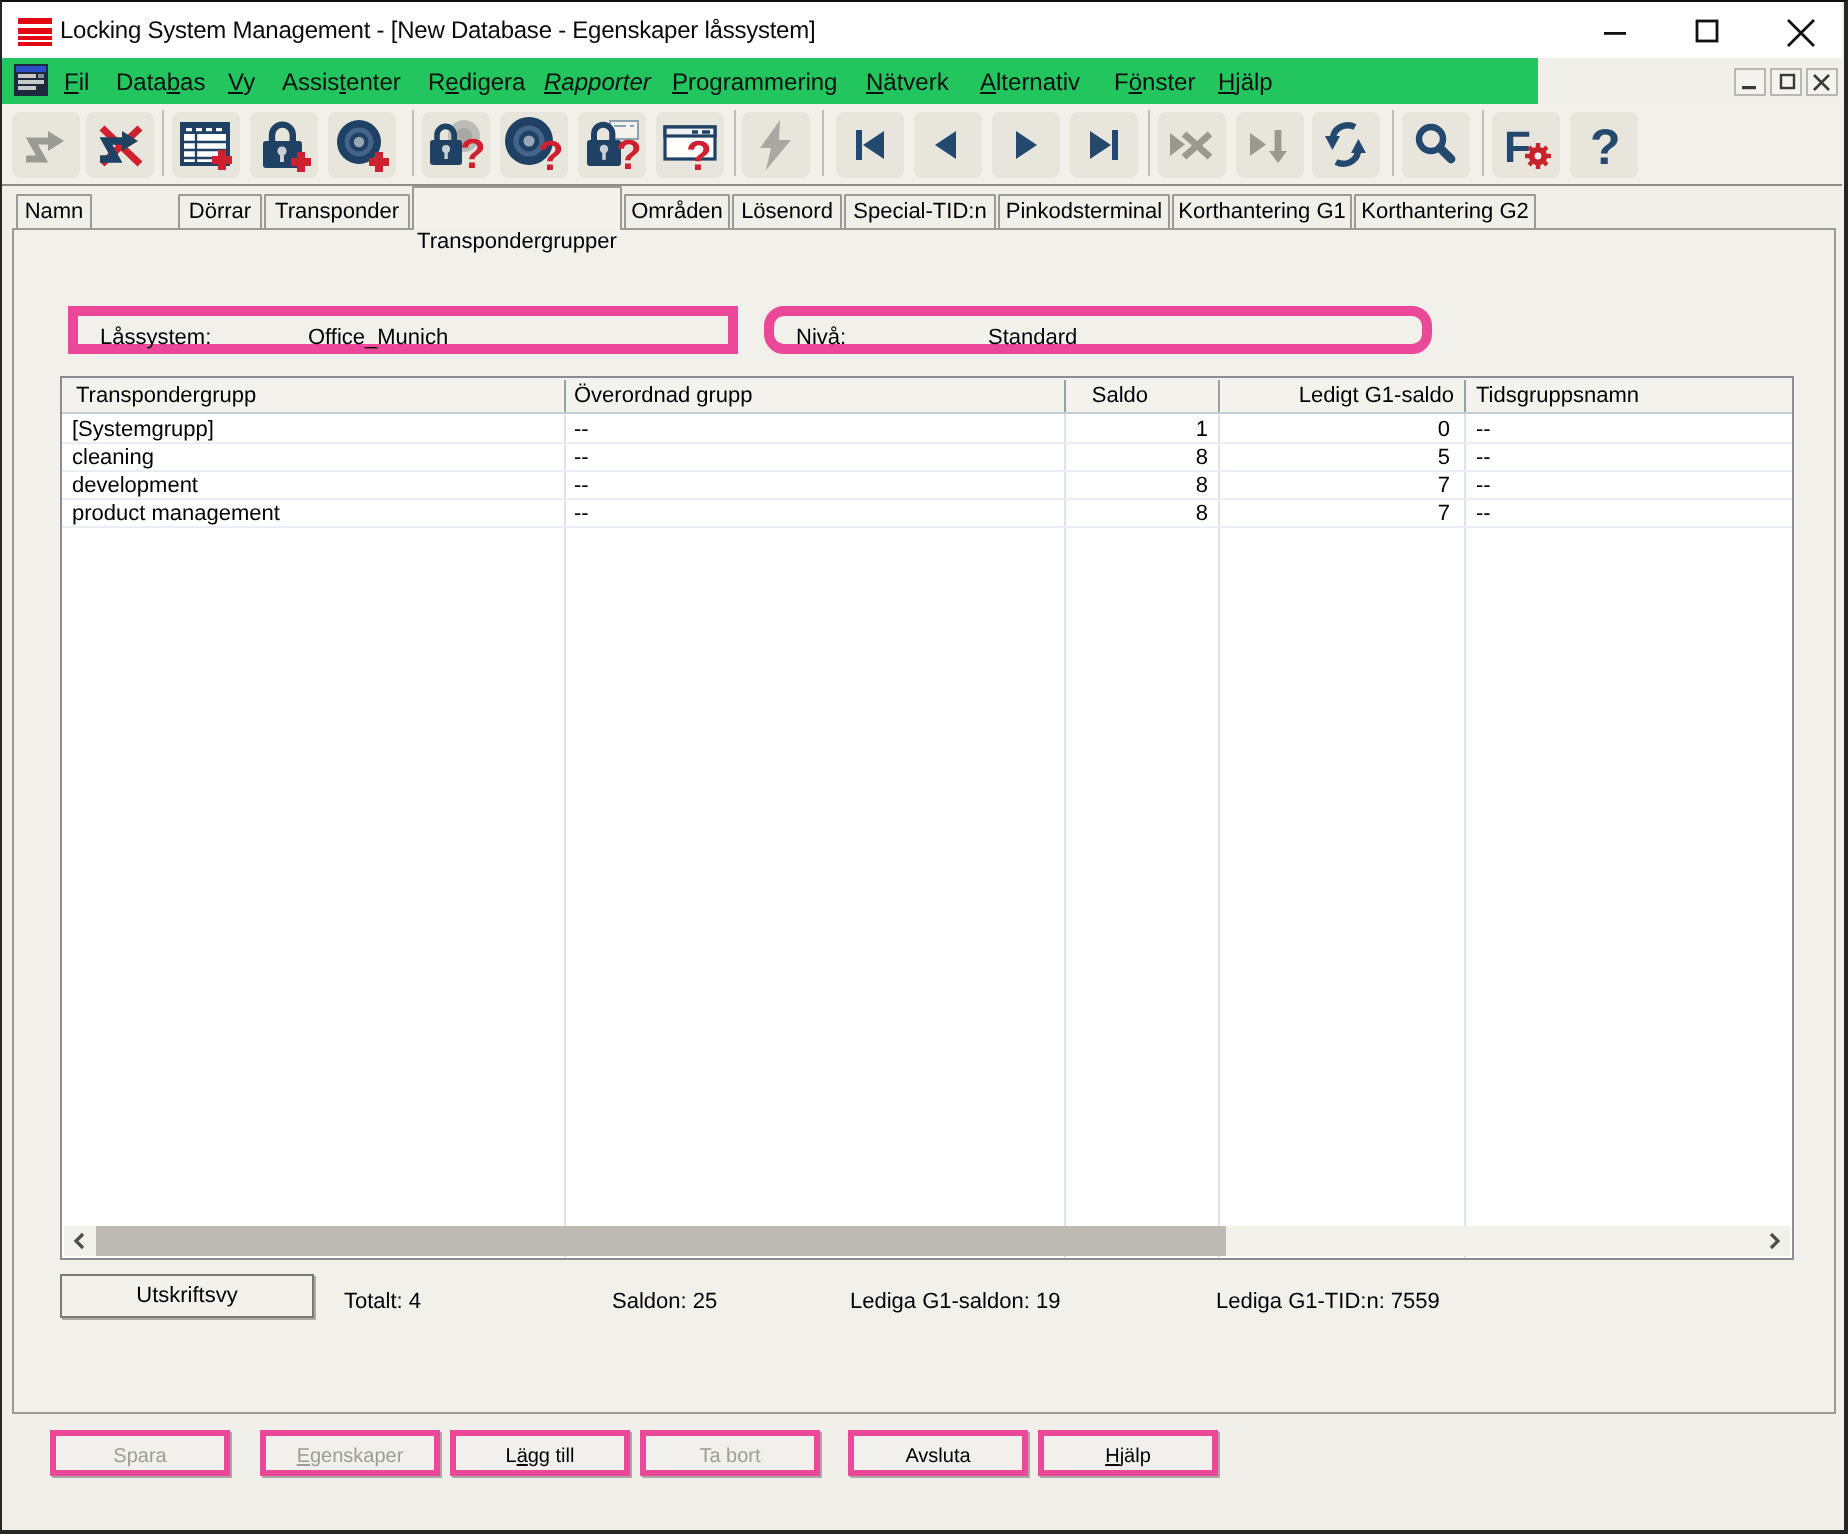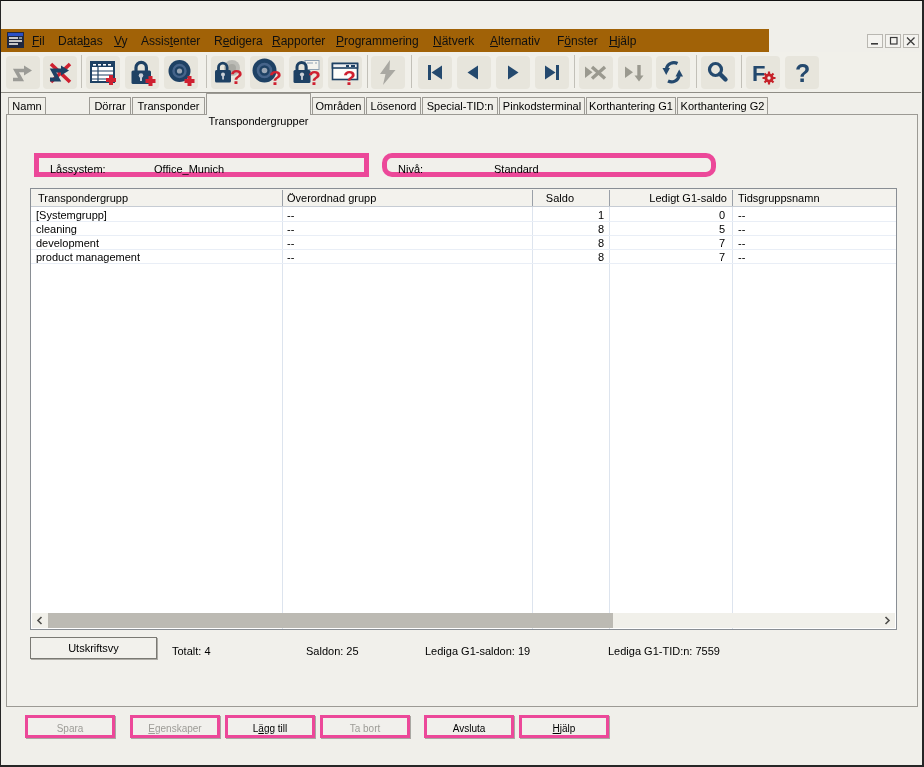--- a/index.html
+++ b/index.html
@@ -8,21 +8,21 @@
   .win { position:absolute; left:0; top:0; width:924px; height:767px;
          border-left:1px solid #262626; border-right:2px solid #262626;
          border-top:1px solid #111; border-bottom:2px solid #262626; background:#f0efea; }
   
   .titlebar { position:absolute; left:0; top:0; width:920px; height:28px; background:#fff; }
   .tlogo { position:absolute; left:8px; top:8px; width:17px; height:13px; }
   .tlogo div { background:#e30613; }
   .title { position:absolute; left:29px; top:7px; font-size:12px; letter-spacing:-0.12px; color:#0a0a0a; }
   .wbtn { position:absolute; top:0; height:28px; width:34px; }
   
-  .menubar { position:absolute; left:0; top:28px; width:768px; height:23px; background:#a16207; font-size:12px; color:#101010; }
+  .menubar { position:absolute; left:0; top:28px; width:768px; height:23px; background:#22c55e; font-size:12px; color:#101010; }
   .menubar span.mi { position:absolute; top:5px; }
   u.a { text-decoration:underline; }
   
   .toolbar { position:absolute; left:0; top:51px; width:920px; height:41px; background:#f1f0ea; border-bottom:1px solid #8f8d86; }
   .tbtn { position:absolute; top:4px; width:34px; height:33px; background:#e7e5dc; border-radius:4px; }
   .tsep { position:absolute; top:3px; width:1px; height:33px; background:#c2c0b8; }
   .tbtn svg { position:absolute; left:0; top:0; }
   
   .client { position:absolute; left:0; top:92px; width:920px; height:650px; background:#f0efea; }
   
@@ -53,36 +53,54 @@
           box-shadow:1px 1px 0 #a9a8a2; font-size:10px; color:#000; text-align:center; line-height:21px; }
   .bbtn.dis { color:#9d9c97; }
   
   .statusbar { position:absolute; left:0; top:742px; width:920px; height:22px; background:#f0efe9; border-top:1px solid #d9d7d1; font-size:12px; color:#000; }
   .spane { position:absolute; top:2px; height:17px; border:1px solid #b5b3ad; padding:1px 0 0 4px; white-space:nowrap; overflow:hidden; font-size:11.5px; }
 </style>
 </head>
 <body>
 <div class="win">
 
+  <div class="titlebar">
+    <div class="tlogo">
+      <div style="position:absolute;left:0;top:0;width:17px;height:3.4px;"></div>
+      <div style="position:absolute;left:0;top:4.5px;width:17px;height:3.4px;"></div>
+      <div style="position:absolute;left:0;top:9px;width:17px;height:2.2px;"></div>
+      <div style="position:absolute;left:0;top:12.4px;width:17px;height:1.2px;"></div>
+    </div>
+    <div class="title">Locking System Management - [New Database - Egenskaper låssystem]</div>
+    <svg class="wbtn" style="left:790px;" width="34" height="28">
+        <rect x="11" y="15" width="11" height="1.4" fill="#111"></rect>
+      </svg>
+    <svg class="wbtn" style="left:836px;" width="34" height="28">
+        <rect x="11.5" y="9.5" width="10" height="10" fill="none" stroke="#111" stroke-width="1.4"></rect>
+      </svg>
+    <svg class="wbtn" style="left:882px;" width="34" height="28">
+        <path d="M11 9 L24 22 M24 9 L11 22" stroke="#111" stroke-width="1.4"></path>
+      </svg>
+  </div>
 
   <div class="menubar">
     <svg style="position:absolute;left:6px;top:3px;" width="17" height="16">
       <rect x="0" y="0" width="17" height="16" fill="#202840"></rect>
       <rect x="1" y="1" width="15" height="3" fill="#2a50c8"></rect>
       <rect x="2" y="5" width="9" height="2" fill="#c8c8c8"></rect>
       <rect x="2" y="8" width="13" height="2" fill="#c8c8c8"></rect>
       <rect x="2" y="11" width="9" height="2" fill="#c8c8c8"></rect>
       <rect x="12" y="5" width="3" height="2" fill="#8090a0"></rect>
     </svg>
     <span class="mi" style="left:31px;"><u class="a">F</u>il</span>
     <span class="mi" style="left:57px;">Data<u class="a">b</u>as</span>
     <span class="mi" style="left:113px;"><u class="a">V</u>y</span>
     <span class="mi" style="left:140px;">Assis<u class="a">t</u>enter</span>
     <span class="mi" style="left:213px;">R<u class="a">e</u>digera</span>
-    <span class="mi" style="left:271px;"><u class="a">R</u>apporter</span>
+    <span class="mi" style="left:271px;font-style:italic;"><u class="a">R</u>apporter</span>
     <span class="mi" style="left:335px;"><u class="a">P</u>rogrammering</span>
     <span class="mi" style="left:432px;"><u class="a">N</u>ätverk</span>
     <span class="mi" style="left:489px;"><u class="a">A</u>lternativ</span>
     <span class="mi" style="left:556px;">F<u class="a">ö</u>nster</span>
     <span class="mi" style="left:608px;"><u class="a">H</u>jälp</span>
     <svg style="position:absolute;left:866px;top:5px;" width="52" height="14">
       <rect x="0.5" y="0.5" width="15" height="13" fill="#f4f3ef" stroke="#b9b7b1"></rect>
       <rect x="18.5" y="0.5" width="15" height="13" fill="#f4f3ef" stroke="#b9b7b1"></rect>
       <rect x="36.5" y="0.5" width="15" height="13" fill="#f4f3ef" stroke="#b9b7b1"></rect>
       <rect x="4" y="9" width="7" height="1.6" fill="#3a3a3a"></rect>

